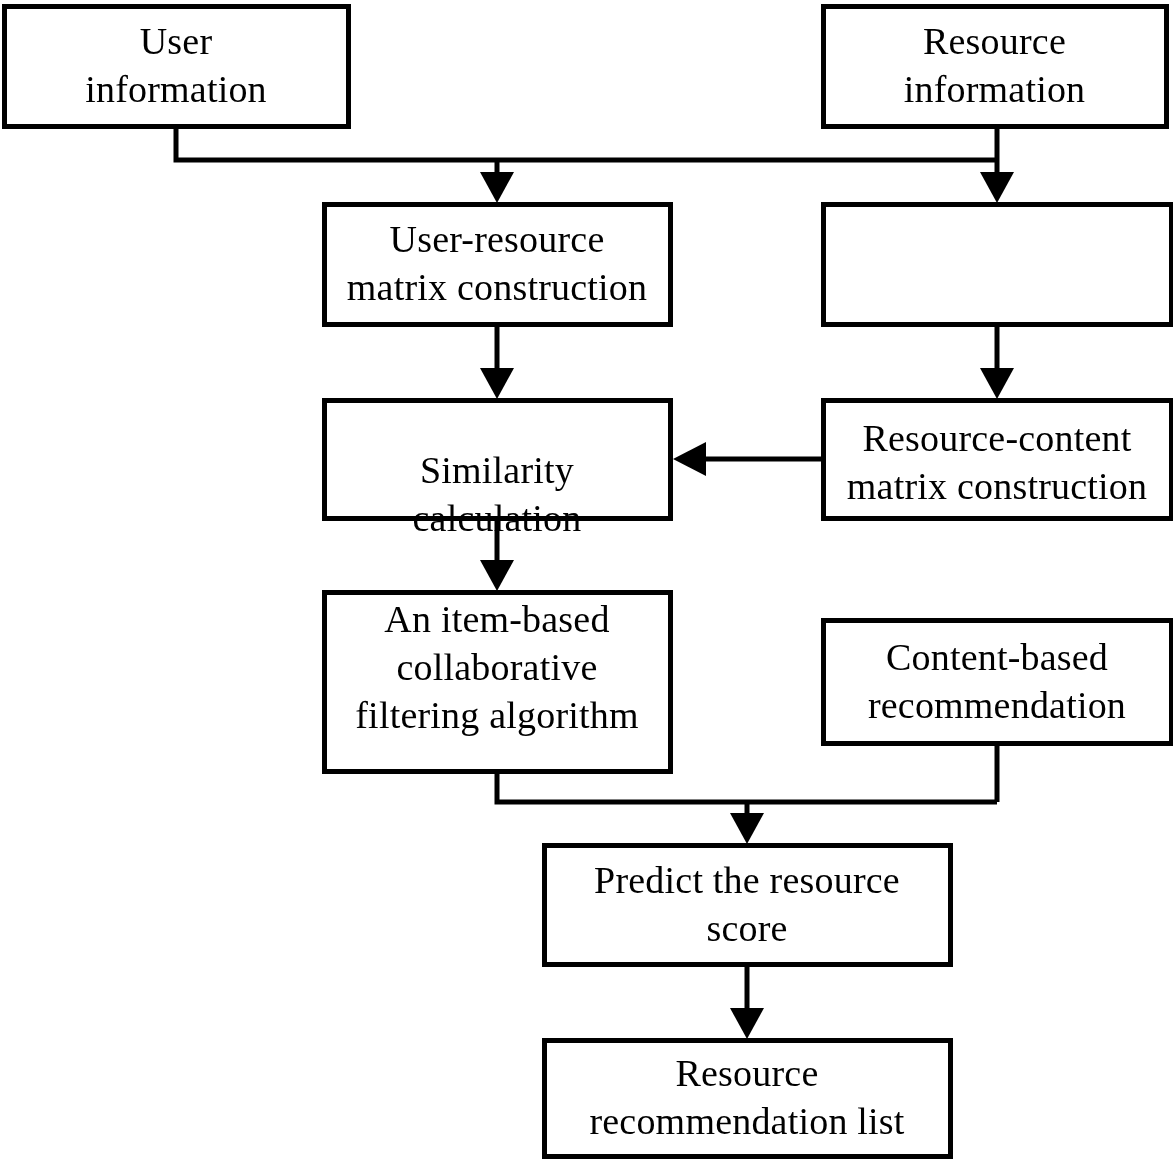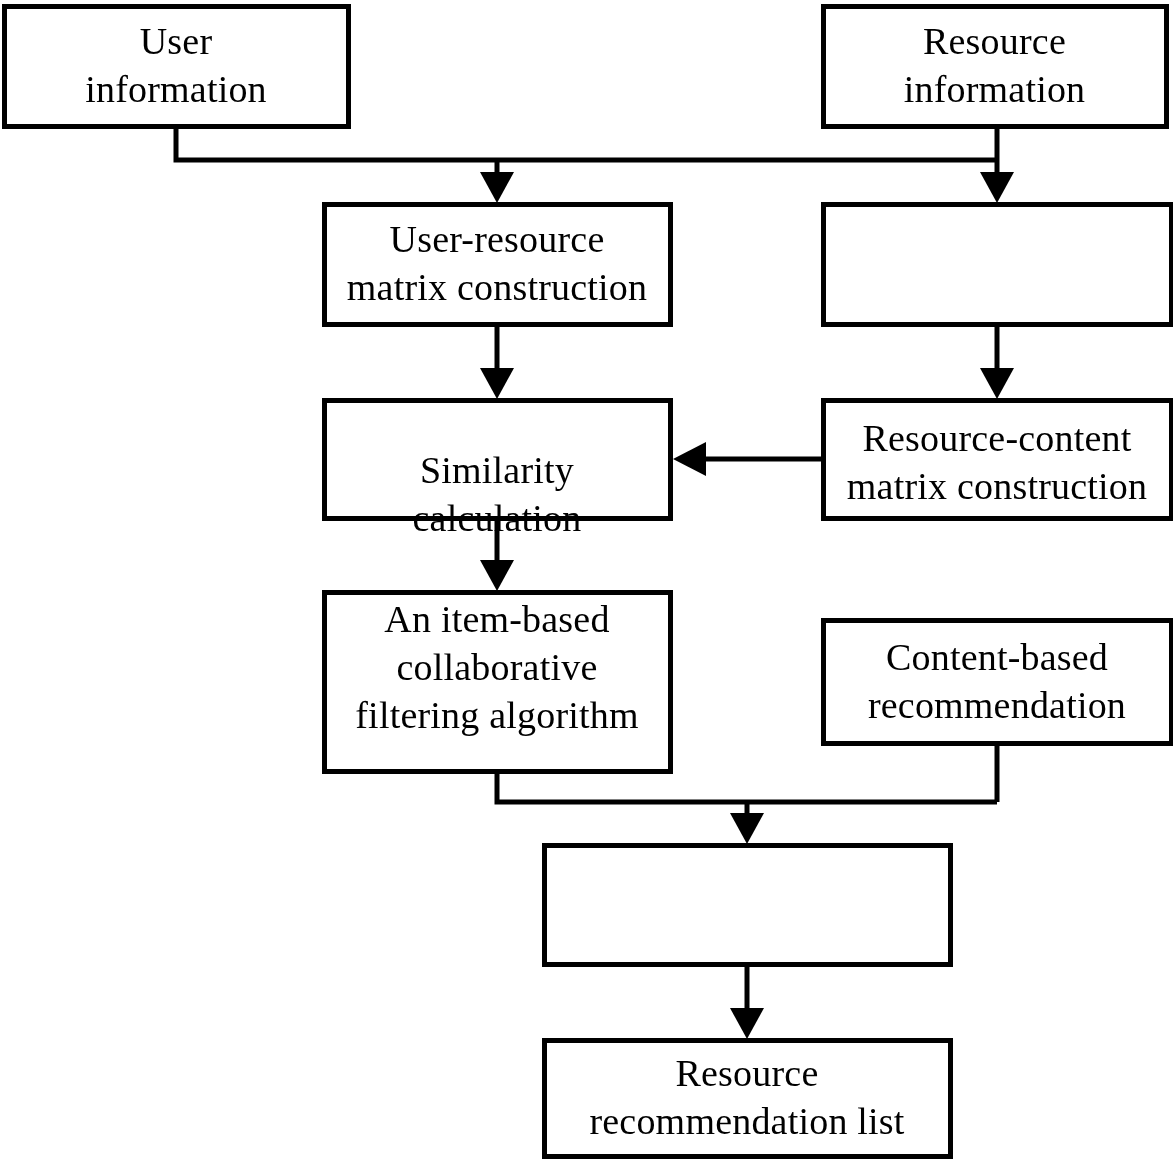--- a/index.html
+++ b/index.html
@@ -129,17 +129,19 @@
   <div class="node-label" style="left:821px; top:398px; width:352px; height:130px;">Resource-content
 matrix construction</div>
 
   <div class="node-label" style="left:322px; top:590px; width:350px; height:156px;">An item-based
 collaborative
 filtering algorithm</div>
 
   <div class="node-label" style="left:821px; top:618px; width:352px; height:127px;">Content-based
 recommendation</div>
 
+  <div class="node-label" style="left:542px; top:843px; width:410px; height:123px;">Predict the resource
+score</div>
 
   <div class="node-label" style="left:542px; top:1038px; width:410px; height:120px;">Resource
 recommendation list</div>
 
 </div>
 
 </body></html>

